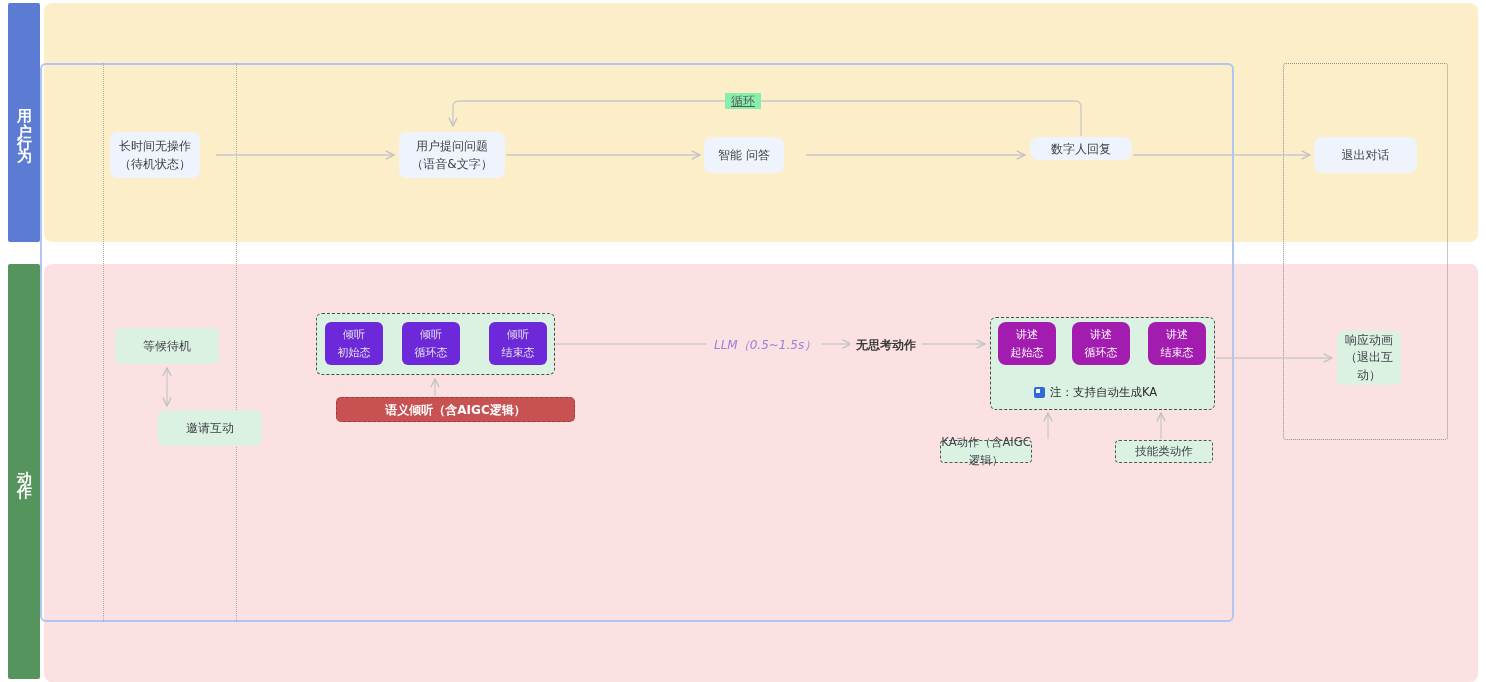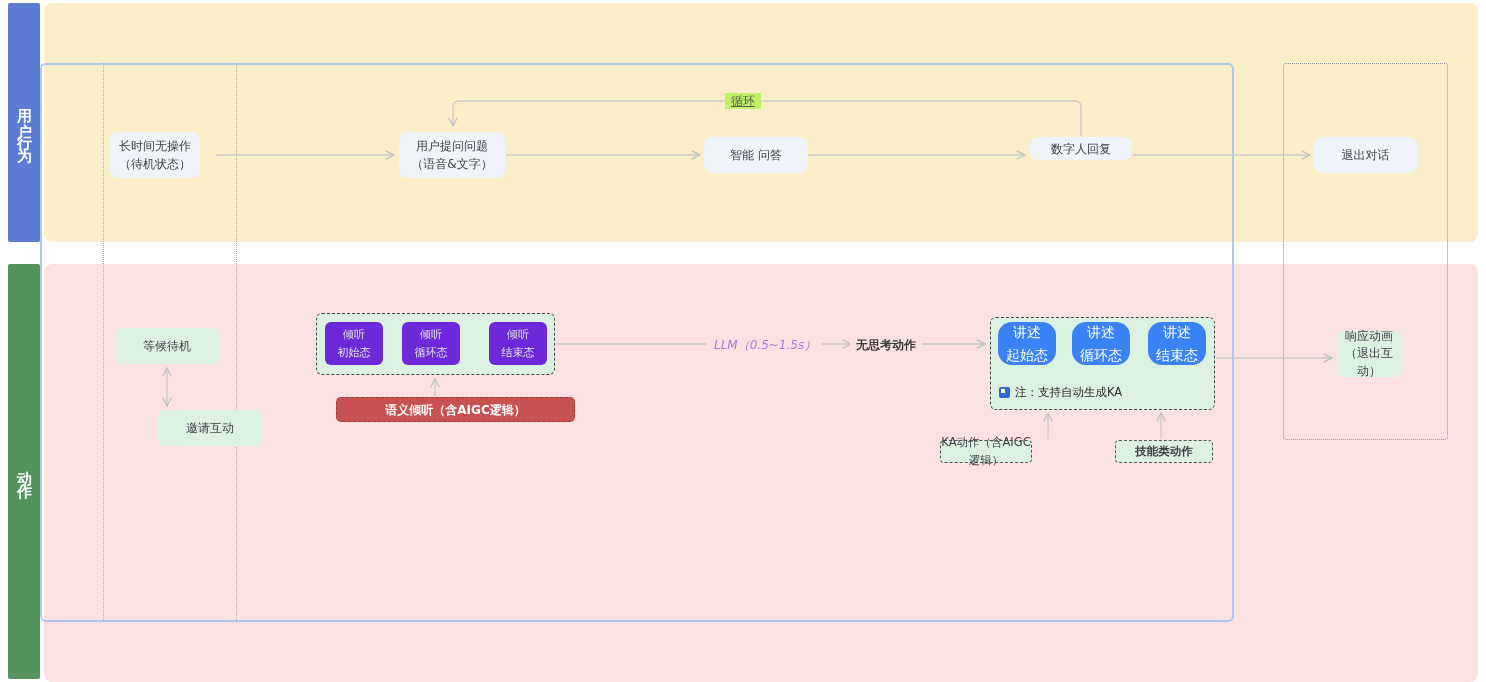--- a/index.html
+++ b/index.html
@@ -20,33 +20,33 @@
   .dotframe{border:1.5px dotted #8f8f8f;border-radius:3px;z-index:2;}
   svg.wires{position:absolute;left:0;top:0;z-index:3;}
   .node{
     z-index:4;display:flex;align-items:center;justify-content:center;text-align:center;
     font-size:12px;line-height:1.5;
   }
   .pre{white-space:pre-line;}
   .wbox{background:#eff3fb;border-radius:8px;color:#3f3f46;}
   .gbox{background:#dbf2e3;border-radius:6px;color:#3f3f46;}
   .graybox{background:#6d28d9;border-radius:6px;color:#e5e5ea;font-size:11px;line-height:1.6;}
-  .bluebox{background:#3b82f6;border-radius:14px;color:#ffffff;font-size:14px;line-height:1.6;}
+  .bluebox{background:#a21caf;border-radius:8px;color:#ffffff;font-size:11px;line-height:1.6;}
   .dashwrap{background:#dbf2e3;border:1.5px dashed #4a4a4a;border-radius:6px;}
   .redbox{background:#c85252;border:1.5px dashed #9e3a3a;border-radius:5px;color:#ffffff;font-size:12px;}
   .dashsmall{background:#dbf2e3;border:1px dashed #555555;border-radius:4px;color:#3f3f46;font-size:11.5px;}
   .wirelabel{
     z-index:5;display:flex;align-items:center;justify-content:center;
     font-size:12px;padding:0 6px;
   }
-  .on-yellow{background:#bef264;color:#5a5a5a;text-decoration:underline;}
+  .on-yellow{background:#86efac;color:#5a5a5a;text-decoration:underline;}
   .on-pink{background:#fce1e2;}
   .llm-text{color:#9c80d8;font-style:italic;}
   .dark-text{color:#3b3b3b;}
-  .note-row{z-index:5;display:flex;align-items:center;gap:5px;font-size:11.5px;color:#2b2b2b;}
+  .note-row{z-index:5;display:flex;align-items:center;gap:5px;font-size:11.5px;color:#2b2b2b;margin-left:35px;}
   .note-icon{
     width:11px;height:11px;background:#2e6bd6;border-radius:2px;position:relative;flex:0 0 auto;
   }
   .note-icon::after{
     content:"";position:absolute;left:2px;top:2px;width:4px;height:4px;background:#ffffff;
   }
 </style>
 </head>
 <body>
 
@@ -92,21 +92,21 @@
     <path d="M1161,439 L1161,414" marker-end="url(#ah)"></path>
 
     <path d="M1216,358 L1331,358" marker-end="url(#ah)"></path>
   </g>
 </svg>
 
 <div class="abs node wbox pre" style="left:110px;top:132px;width:90px;height:46px;">长时间无操作
 （待机状态）</div>
 <div class="abs node wbox pre" style="left:399px;top:132px;width:106px;height:46px;">用户提问问题
 （语音&amp;文字）</div>
-<div class="abs node wbox" style="left:704px;top:137px;width:104px;height:36px;text-align:center;">智能 问答</div>
+<div class="abs node wbox" style="left:704px;top:137px;width:80px;height:36px;text-align:center;">智能 问答</div>
 <div class="abs node wbox" style="left:1030px;top:137px;width:102px;height:23px;">数字人回复</div>
 <div class="abs node wbox" style="left:1314px;top:137px;width:103px;height:36px;">退出对话</div>
 
 <div class="abs wirelabel on-yellow" style="left:725px;top:93px;height:16px;">循环</div>
 
 <div class="abs node gbox" style="left:115px;top:328px;width:104px;height:36px;">等候待机</div>
 <div class="abs node gbox" style="left:115px;top:410px;width:104px;height:36px;margin-left:43px;">邀请互动</div>
 
 <div class="abs dashwrap" style="left:316px;top:313px;width:239px;height:62px;z-index:3;"></div>
 <div class="abs node graybox pre" style="left:325px;top:322px;width:58px;height:43px;">倾听
@@ -128,15 +128,15 @@
 循环态</div>
 <div class="abs node bluebox pre" style="left:1148px;top:322px;width:58px;height:43px;">讲述
 结束态</div>
 
 <div class="abs note-row" style="left:999px;top:384px;height:16px;">
   <span class="note-icon"></span>
   <span>注：支持自动生成KA</span>
 </div>
 
 <div class="abs node dashsmall" style="left:940px;top:440px;width:92px;height:23px;">KA动作（含AIGC逻辑）</div>
-<div class="abs node dashsmall" style="left:1115px;top:440px;width:98px;height:23px;font-weight:bold;">技能类动作</div>
+<div class="abs node dashsmall" style="left:1115px;top:440px;width:98px;height:23px;">技能类动作</div>
 
-<div class="abs node gbox" style="left:1337px;top:331px;width:64px;height:46px;padding:8px;line-height:1.45;">响应动画（退出互动）</div>
+<div class="abs node gbox" style="left:1337px;top:331px;width:64px;height:54px;padding:8px;line-height:1.45;">响应动画（退出互动）</div>
 
 </body></html>

